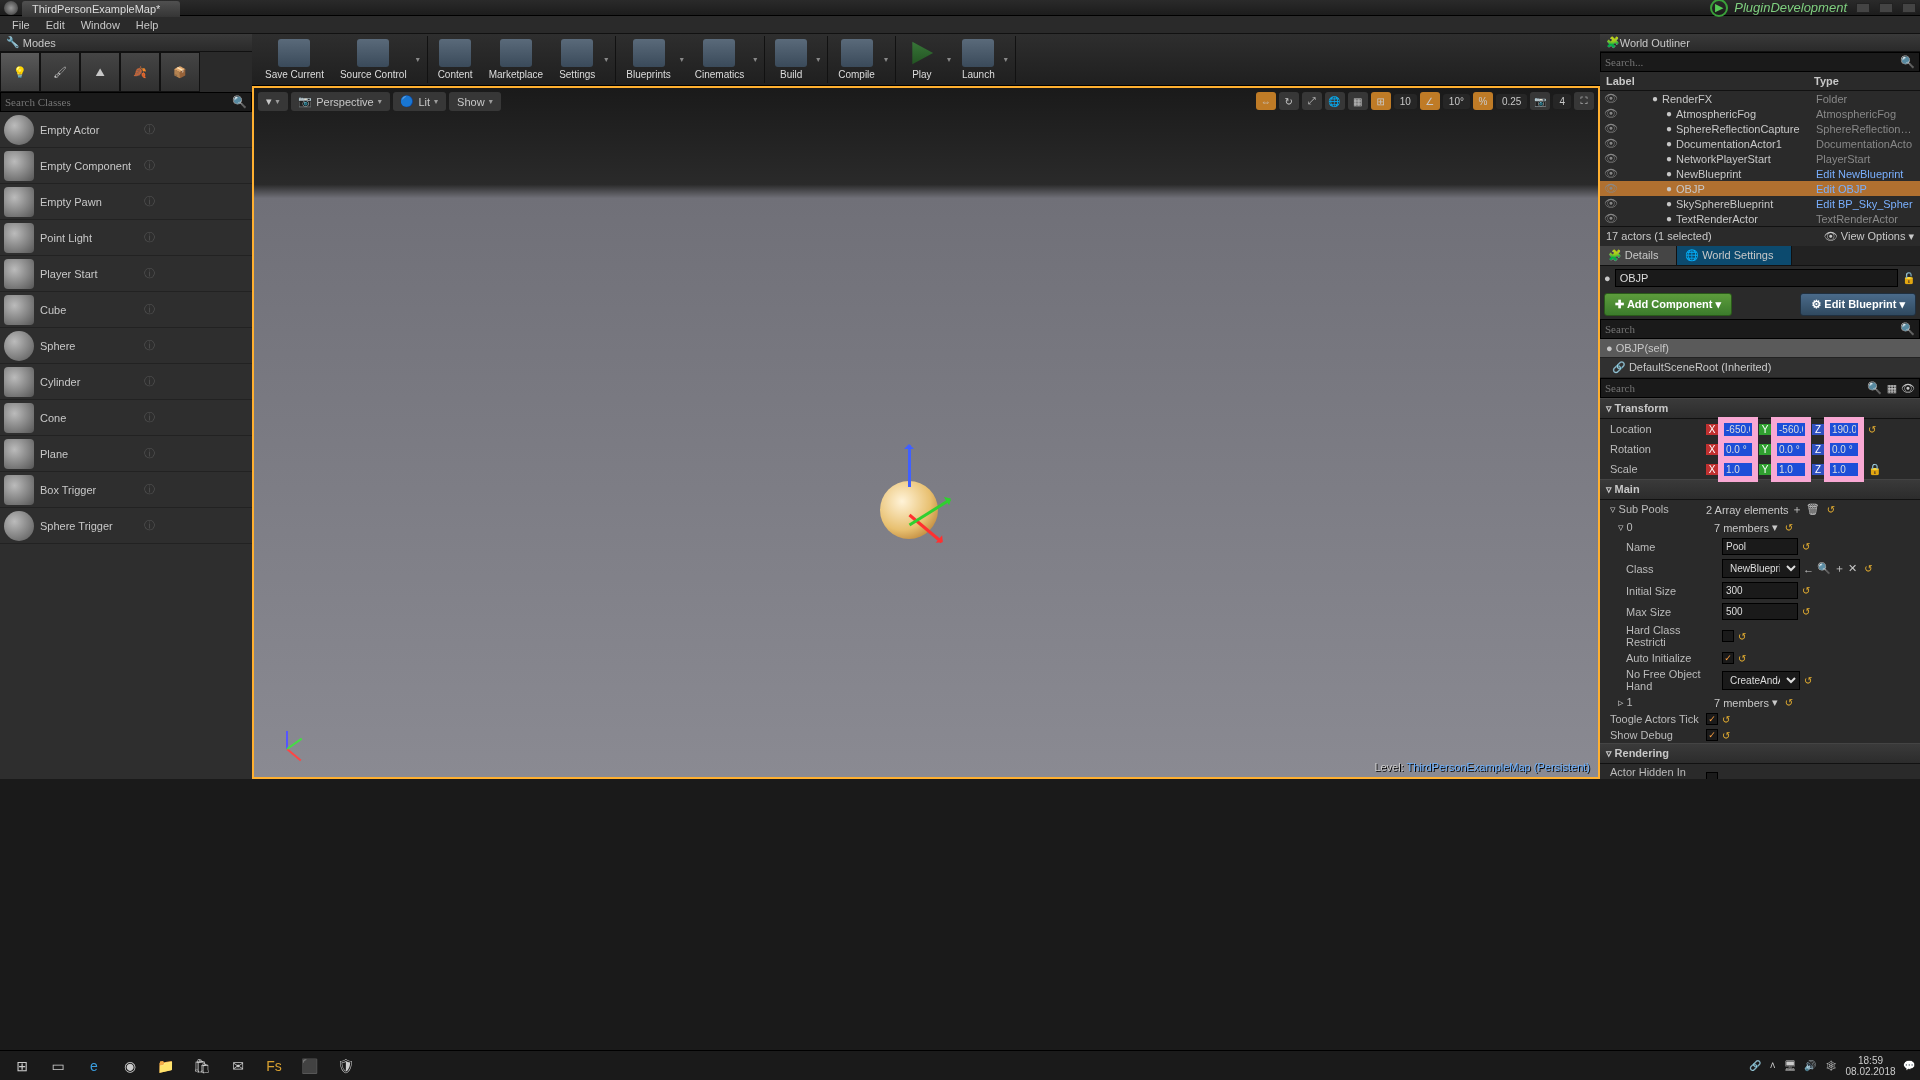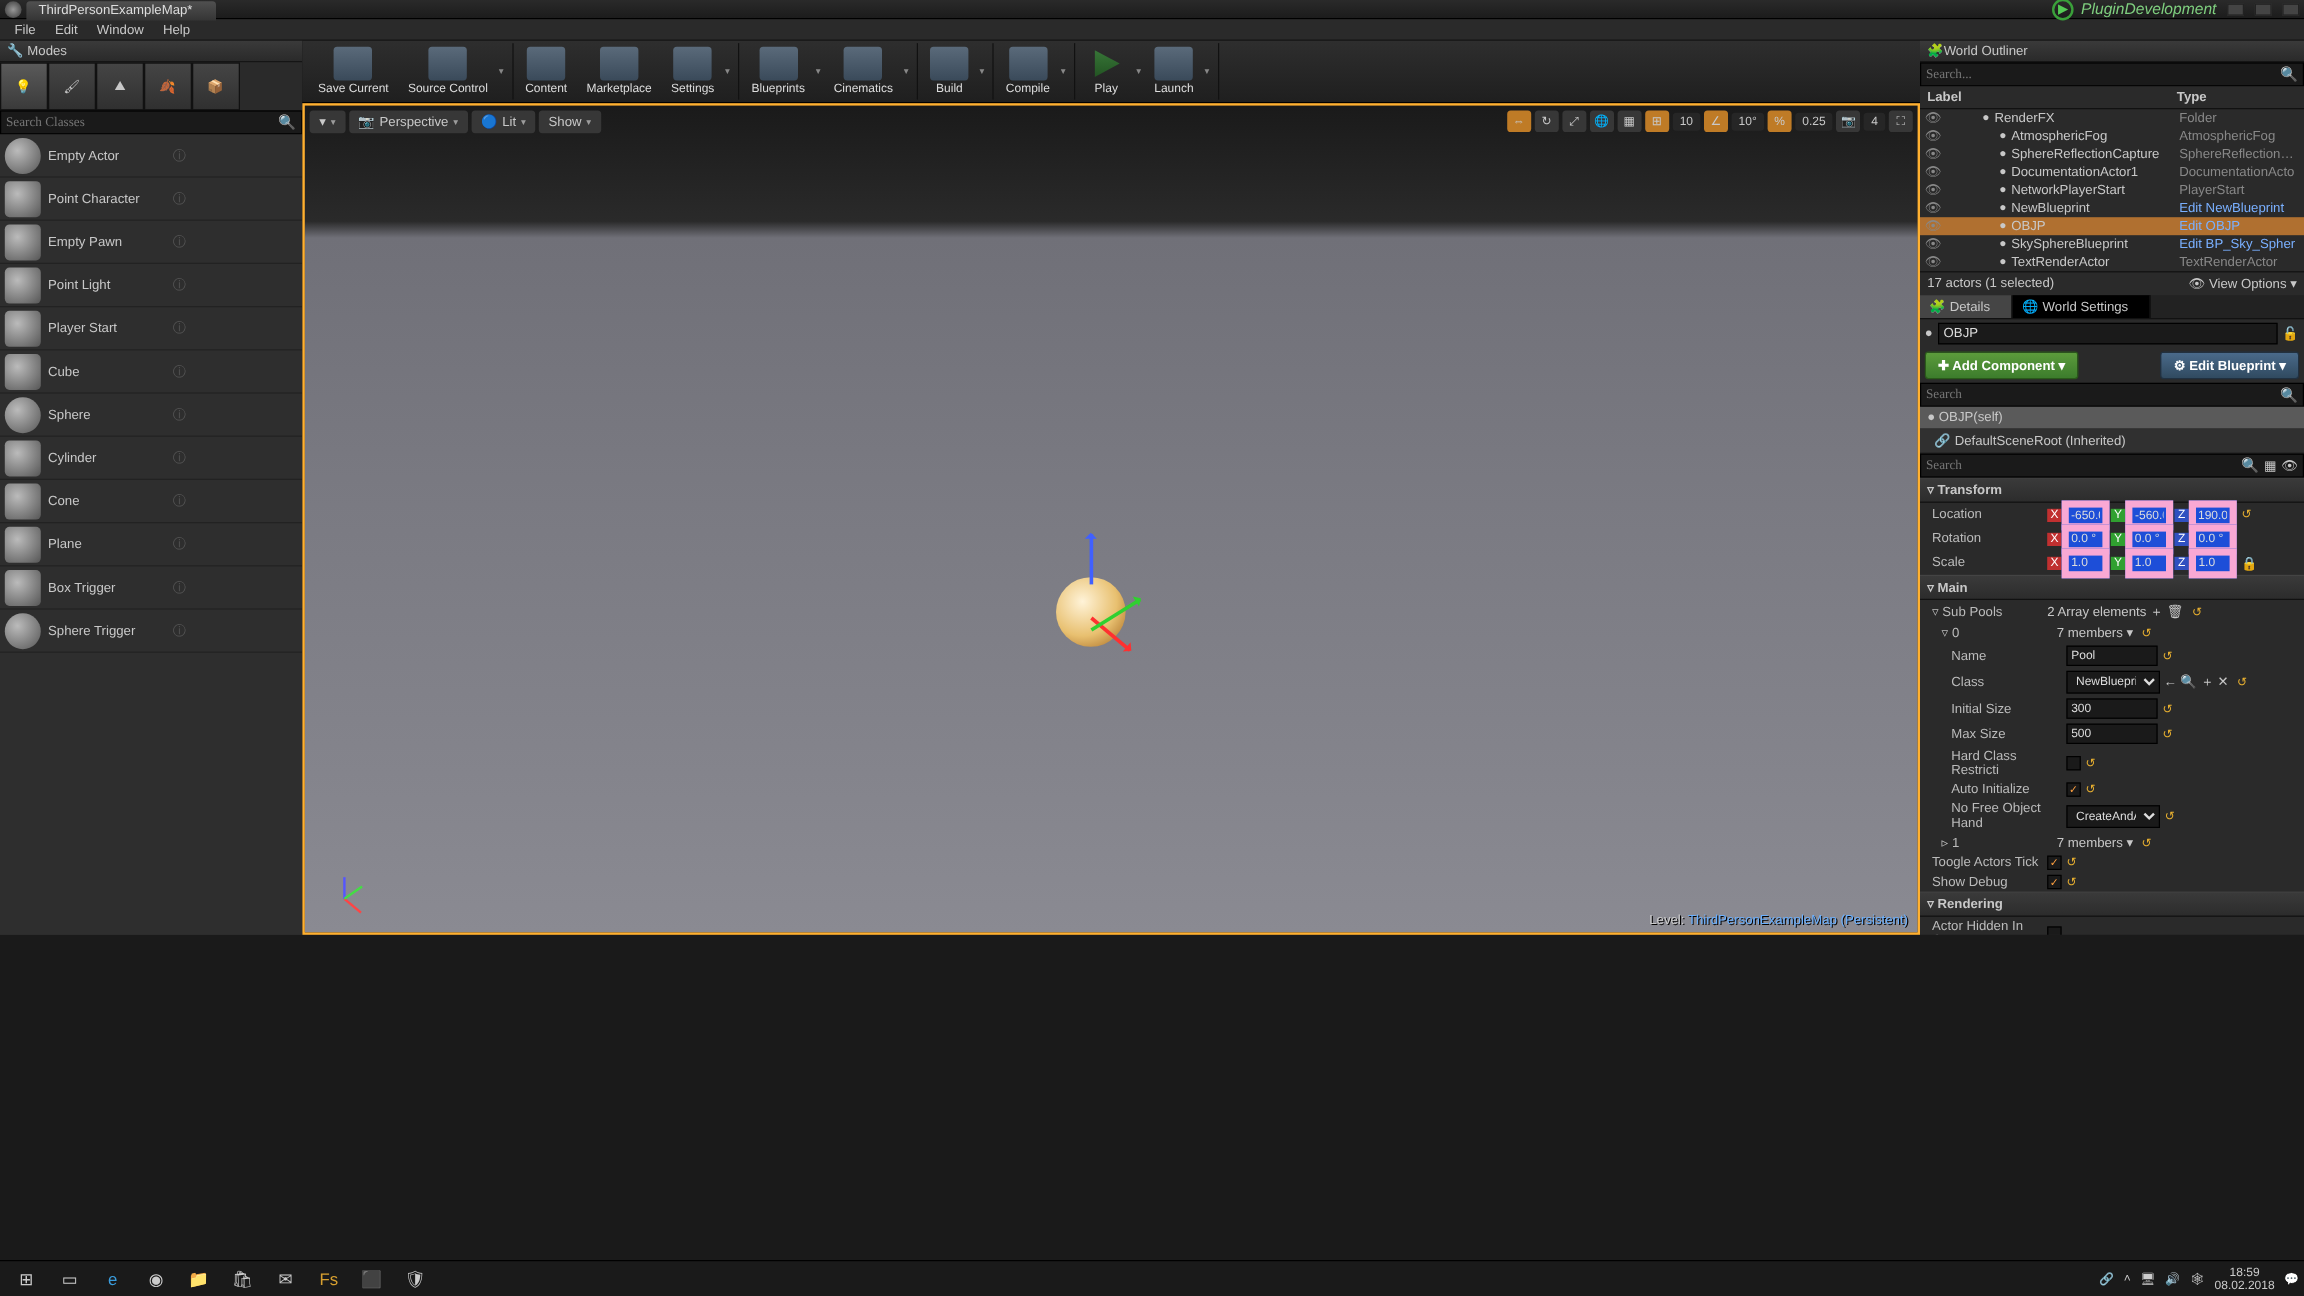--- a/index.html
+++ b/index.html
@@ -70,21 +70,21 @@
 .out-row { display: flex; align-items: center; height: 15px; padding: 0 4px; font-size: 11px; }
 .out-row.sel { background: #b07030; }
 .out-row .eye { width: 14px; color: #888; }
 .out-row .ind { display: inline-block; }
 .out-row .ico { width: 14px; text-align: center; font-size: 10px; }
 .out-row .nm { flex: 1; overflow: hidden; white-space: nowrap; text-overflow: ellipsis; }
 .out-row .tp { width: 100px; color: #888; overflow: hidden; white-space: nowrap; text-overflow: ellipsis; }
 .out-row .tp.link { color: #7ab0ff; }
 .out-foot { padding: 3px 6px; font-size: 11px; border-top: 1px solid #111; display: flex; justify-content: space-between; }
 .tabs-row { display: flex; background: #222; border-bottom: 1px solid #111; }
-.tabs-row .t { padding: 3px 18px 3px 8px; font-size: 11px; background: #000000; border-right: 1px solid #111; }
+.tabs-row .t { padding: 3px 18px 3px 8px; font-size: 11px; background: #0c4a6e; border-right: 1px solid #111; }
 .tabs-row .t.active { background: #454545; text-align: center; }
 .det-head { display: flex; align-items: center; padding: 3px 4px; gap: 4px; }
 .det-head input { flex: 1; background: #1a1a1a; border: 1px solid #000; color: #ddd; padding: 2px 4px; font-size: 11px; }
 .btn-add { background: linear-gradient(#5c9c3c,#3c7c2c); color: #fff; padding: 4px 10px; border-radius: 3px; font-size: 11px; font-weight: bold; border: 1px solid #2a5a1a; }
 .btn-edit { background: linear-gradient(#4a6a8a,#304a60); color: #fff; padding: 4px 10px; border-radius: 3px; font-size: 11px; font-weight: bold; border: 1px solid #203040; }
 .comp-row { padding: 3px 6px; font-size: 11px; background: #303030; border-bottom: 1px solid #222; }
 .comp-row.sel { background: #5a5a5a; }
 .det-body { flex: 1; overflow: hidden; }
 .sec-hd { background: linear-gradient(#3a3a3a,#2c2c2c); padding: 3px 6px; font-weight: bold; font-size: 11px; border-top: 1px solid #444; border-bottom: 1px solid #111; }
 .prop-row { display: flex; align-items: center; padding: 2px 6px 2px 10px; font-size: 11px; }
@@ -144,21 +144,21 @@
     </div>
     <div class="left-body">
       <div class="actor-col">
         <div class="actor-row">
             <div class="actor-icon sphere"></div>
             <span>Empty Actor</span>
             <span class="info">ⓘ</span>
           </div>
         <div class="actor-row">
             <div class="actor-icon"></div>
-            <span>Point Character</span>
+            <span>Empty Component</span>
             <span class="info">ⓘ</span>
           </div>
         <div class="actor-row">
             <div class="actor-icon"></div>
             <span>Empty Pawn</span>
             <span class="info">ⓘ</span>
           </div>
         <div class="actor-row">
             <div class="actor-icon"></div>
             <span>Point Light</span>

